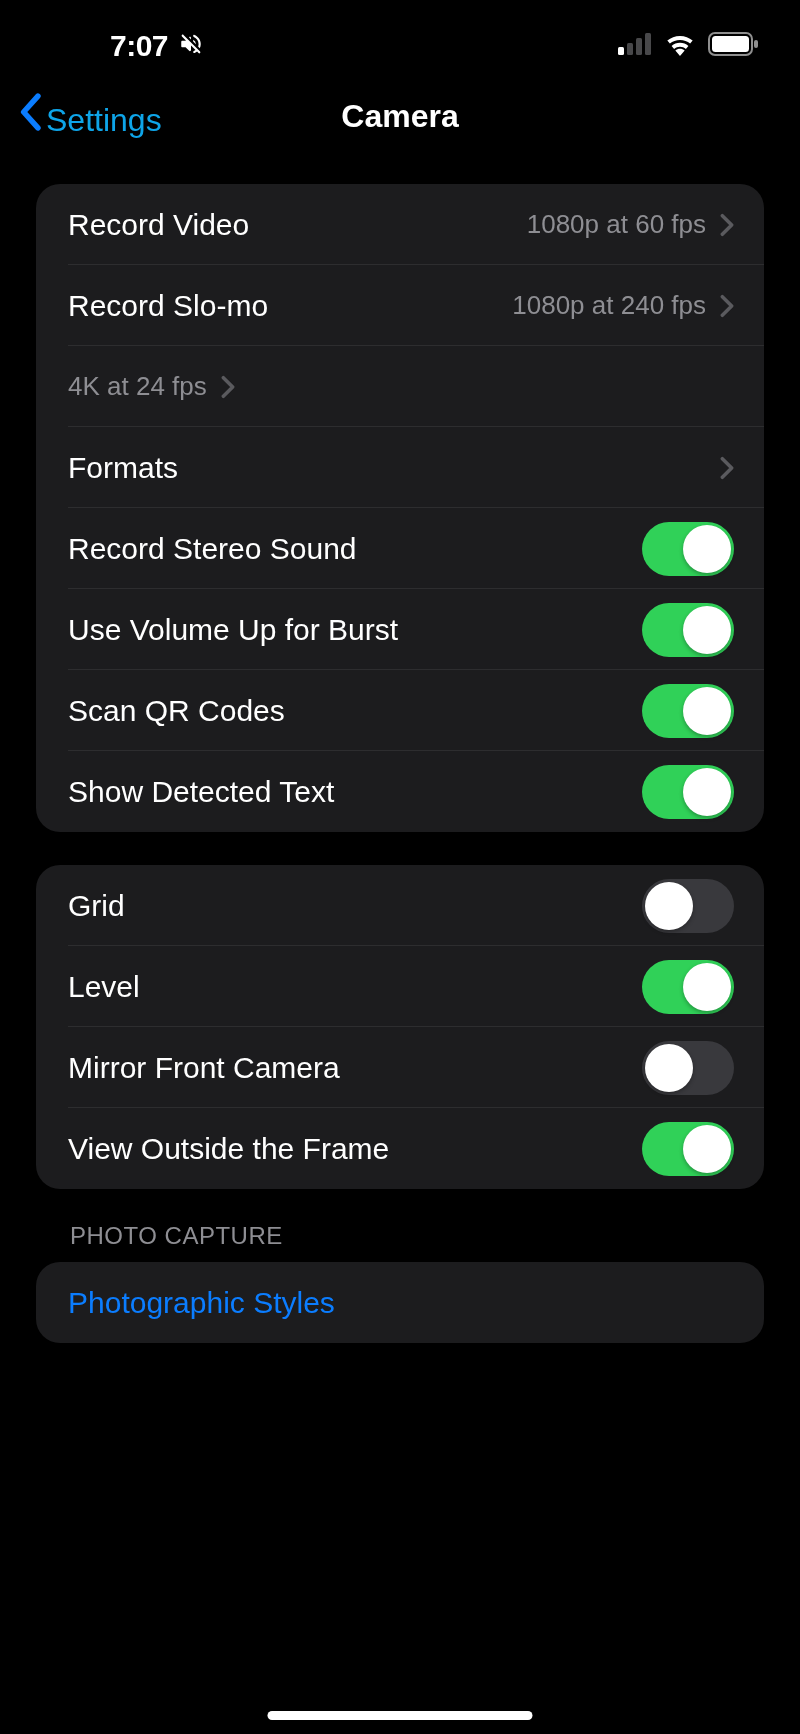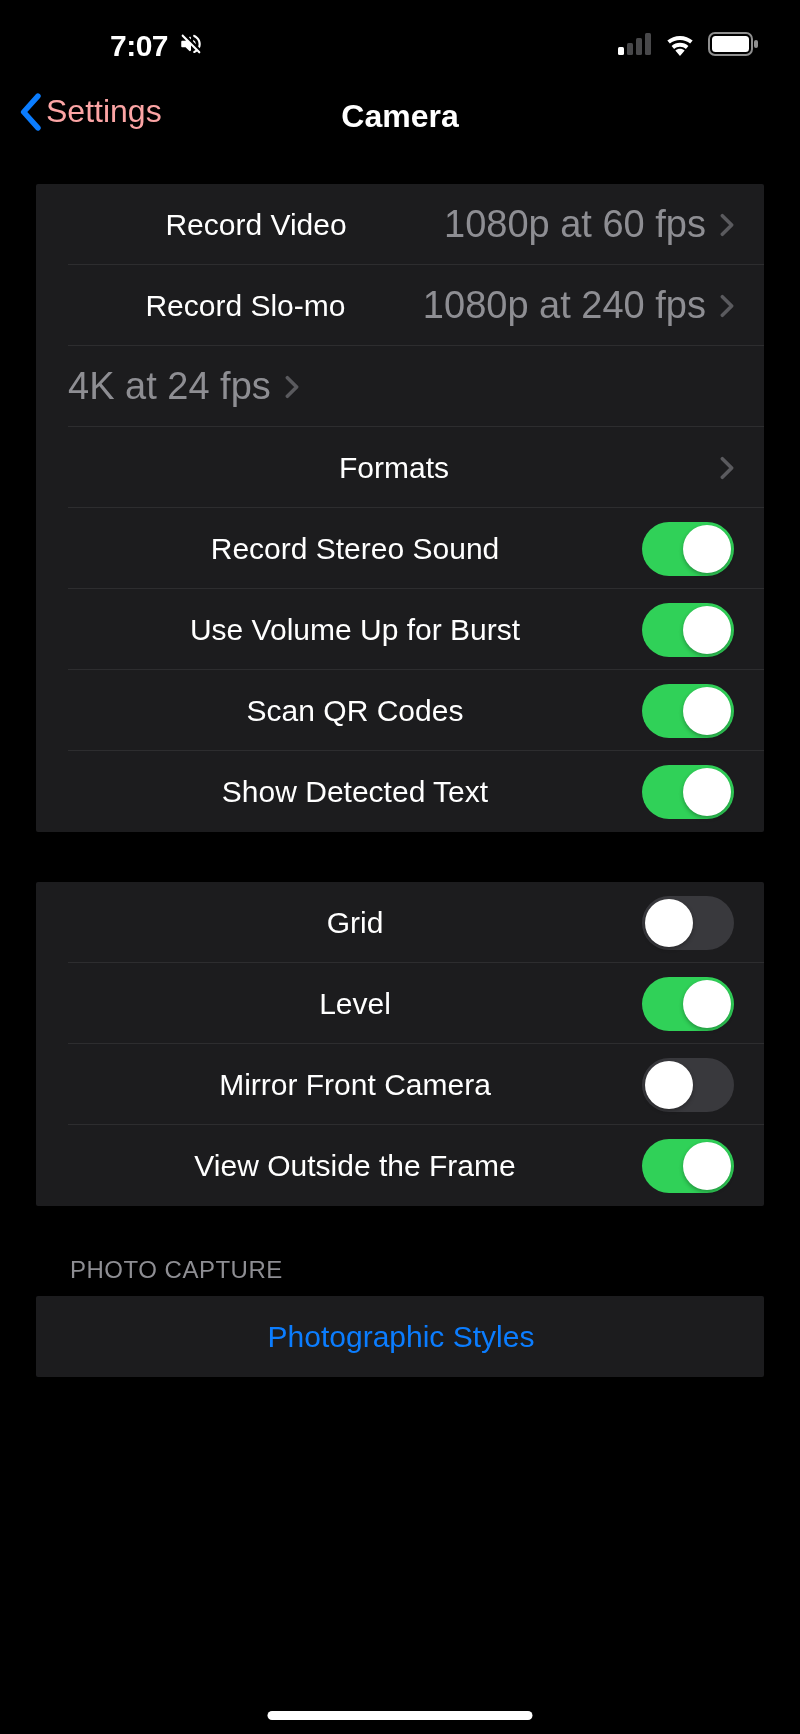--- a/index.html
+++ b/index.html
@@ -42,41 +42,40 @@
     }
     .nav-bar {
       display: flex;
       align-items: center;
       position: relative;
       height: 72px;
       padding: 0 18px;
     }
     .back-button {
       display: flex;
-      align-items: flex-start;
-      color: #fca5a5;
+      align-items: flex-end;
+      color: #0ea5e9;
       font-size: 32px;
       gap: 4px;
     }
     .nav-title {
       position: absolute;
       left: 50%;
       transform: translateX(-50%);
       font-size: 32px;
       font-weight: 600;
     }
     .content {
       padding-top: 32px;
     }
     .group {
-      margin: 0 36px 50px 36px;
+      margin: 0 36px 33px 36px;
       background: #1c1c1e;
-      border-radius: 2px;
+      border-radius: 24px;
       overflow: hidden;
-      text-align: center;
     }
     .group-header {
       margin: 0 36px 12px 70px;
       color: #8e8e93;
       font-size: 24px;
       letter-spacing: 0.5px;
       text-transform: uppercase;
     }
     .row {
       display: flex;
@@ -97,21 +96,21 @@
     .row-label {
       flex: 1;
       font-size: 30px;
       color: #fff;
     }
     .row-label.blue {
       color: #0b7dff;
     }
     .row-detail {
       color: #8e8e93;
-      font-size: 38px;
+      font-size: 26px;
       margin-right: 14px;
     }
     .chevron {
       display: flex;
       align-items: center;
     }
     .toggle {
       width: 92px;
       height: 54px;
       border-radius: 27px;

